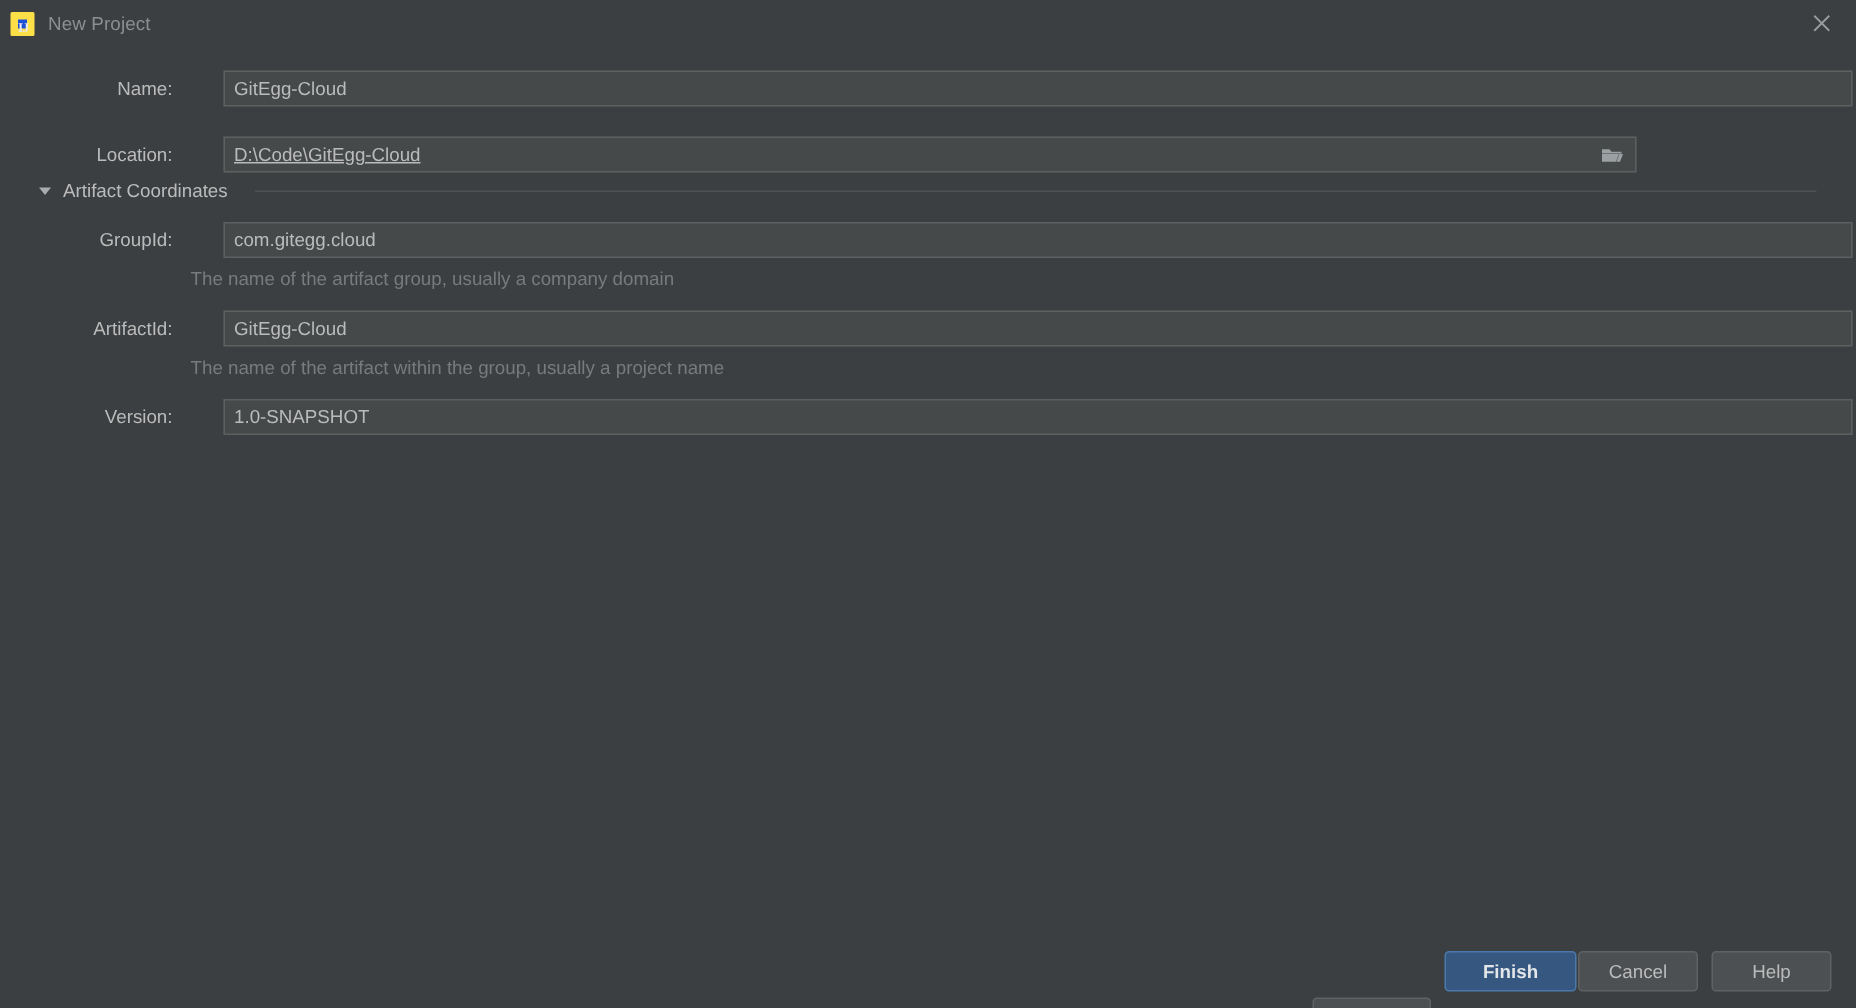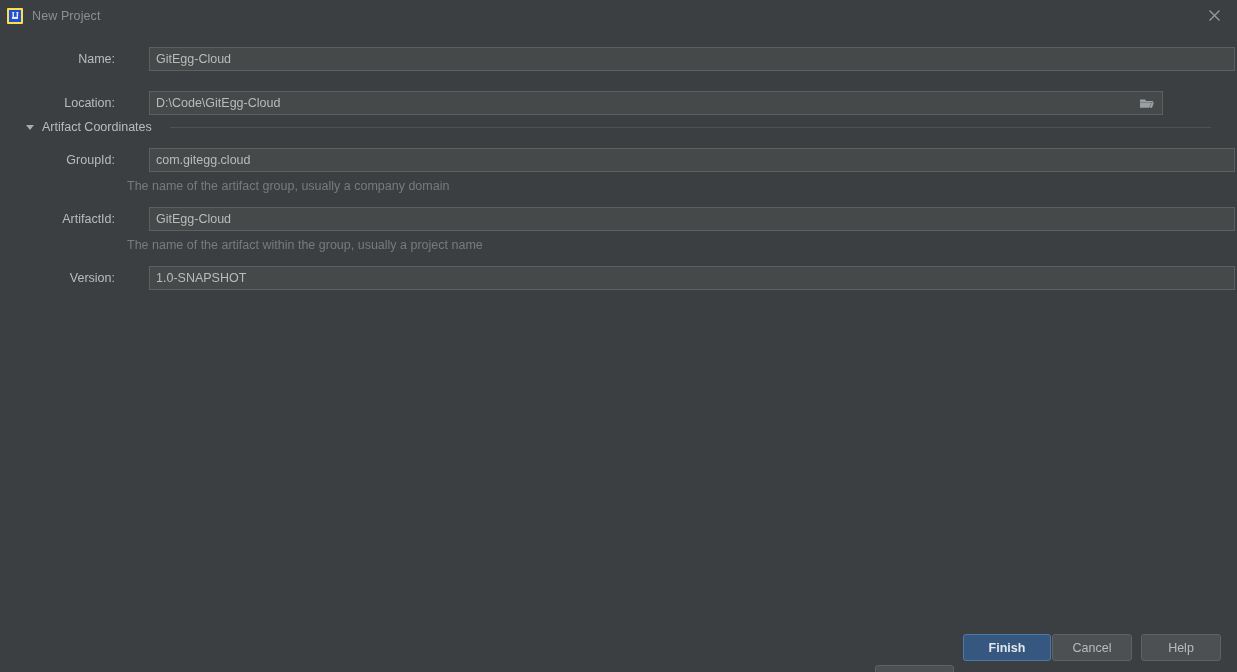--- a/index.html
+++ b/index.html
@@ -32,21 +32,21 @@
     left: 7px; top: 0;
     height: 31px;
     display: flex;
     align-items: center;
     gap: 9px;
   }
   .ij-icon {
     width: 16px; height: 16px;
     position: relative;
     background: #1d4ed8;
-    border: 2px solid #fde047;
+    border: 5px solid #fde047;
     border-radius: 1px;
     flex: 0 0 auto;
     display: block;
   }
   .ij-icon .ij-text {
     position: absolute;
     left: 0; right: 0; top: 0px;
     text-align: center;
     font-family: "Liberation Serif", serif;
     font-size: 9px;
@@ -108,21 +108,21 @@
     line-height: 22px;
     padding: 0 0 0 6px;
     font-size: 12.5px;
     color: #bbbbbb;
     white-space: nowrap;
     overflow: hidden;
     cursor: text;
     margin-left: 24px;
   }
   .field-wide { width: 1086px; }
-  .field-with-btn { width: 1014px; padding-right: 30px; }
+  .field-with-btn { width: 942px; padding-right: 30px; text-decoration: underline; }
 
   .browse-btn {
     position: absolute;
     right: 1px;
     top: 1px;
     width: 28px;
     height: 22px;
     display: flex;
     align-items: center;
     justify-content: center;

